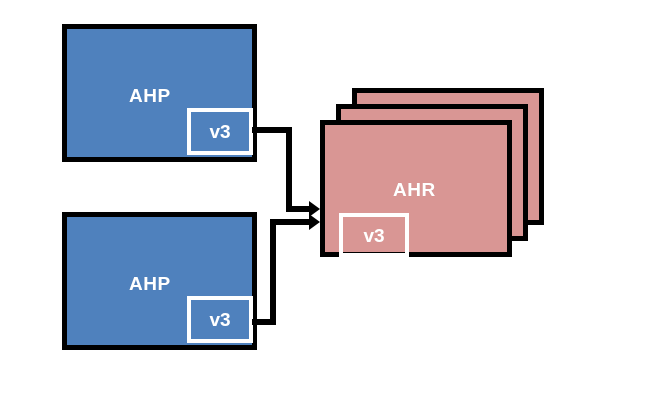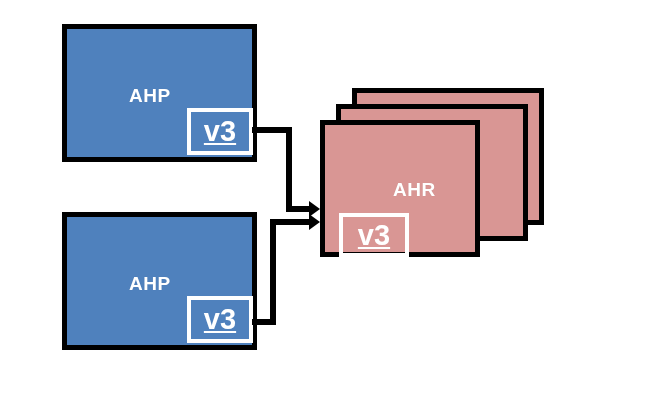--- a/index.html
+++ b/index.html
@@ -50,24 +50,23 @@
     box-sizing: border-box;
     border: 4px solid #ffffff;
     background: transparent;
     display: flex;
     align-items: center;
     justify-content: center;
   }
   .subbox-text {
     color: #ffffff;
     font-weight: bold;
-    font-size: 29px;
+    font-size: 19px;
     line-height: 1;
     white-space: nowrap;
-    text-decoration: underline;
   }
 
   
   .seg {
     position: absolute;
     background: #000000;
   }
   .arrowhead {
     position: absolute;
     width: 0;
@@ -79,21 +78,21 @@
 </style>
 </head>
 <body>
 
 <div id="canvas">
 
   <div class="node node-ahr" style="left:352px; top:88px; width:192px; height:137px;"></div>
 
   <div class="node node-ahr" style="left:336px; top:104px; width:192px; height:137px;"></div>
 
-  <div class="node node-ahr" style="left:320px; top:120px; width:160px; height:137px;">
+  <div class="node node-ahr" style="left:320px; top:120px; width:192px; height:137px;">
     <div class="node-label" style="left:68px; top:55px;">AHR</div>
     <div class="subbox" style="left:14px; top:88px; width:70px; height:44px;">
       <span class="subbox-text">v3</span>
     </div>
   </div>
 
   <div class="node node-ahp" style="left:62px; top:24px; width:195px; height:138px;">
     <div class="node-label" style="left:62px; top:57px;">AHP</div>
     <div class="subbox" style="left:120px; top:79px; width:66px; height:47px;">
       <span class="subbox-text">v3</span>

